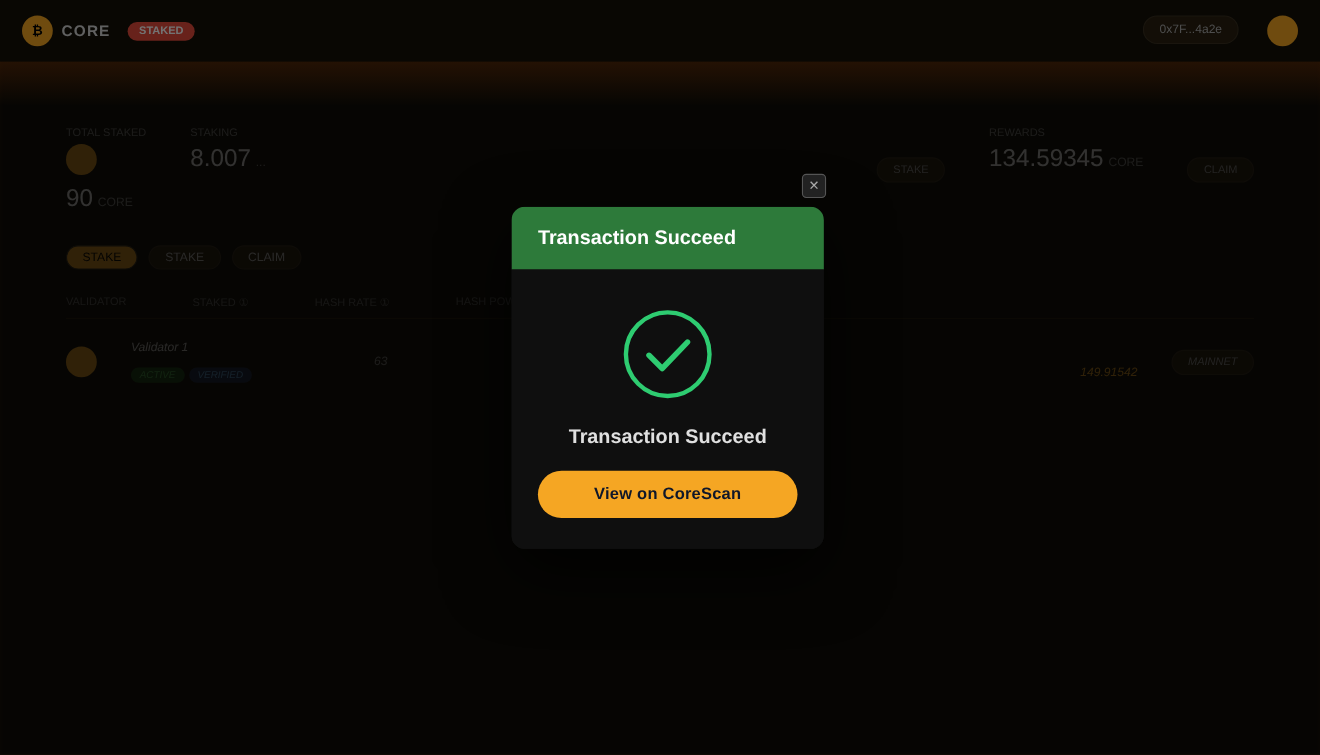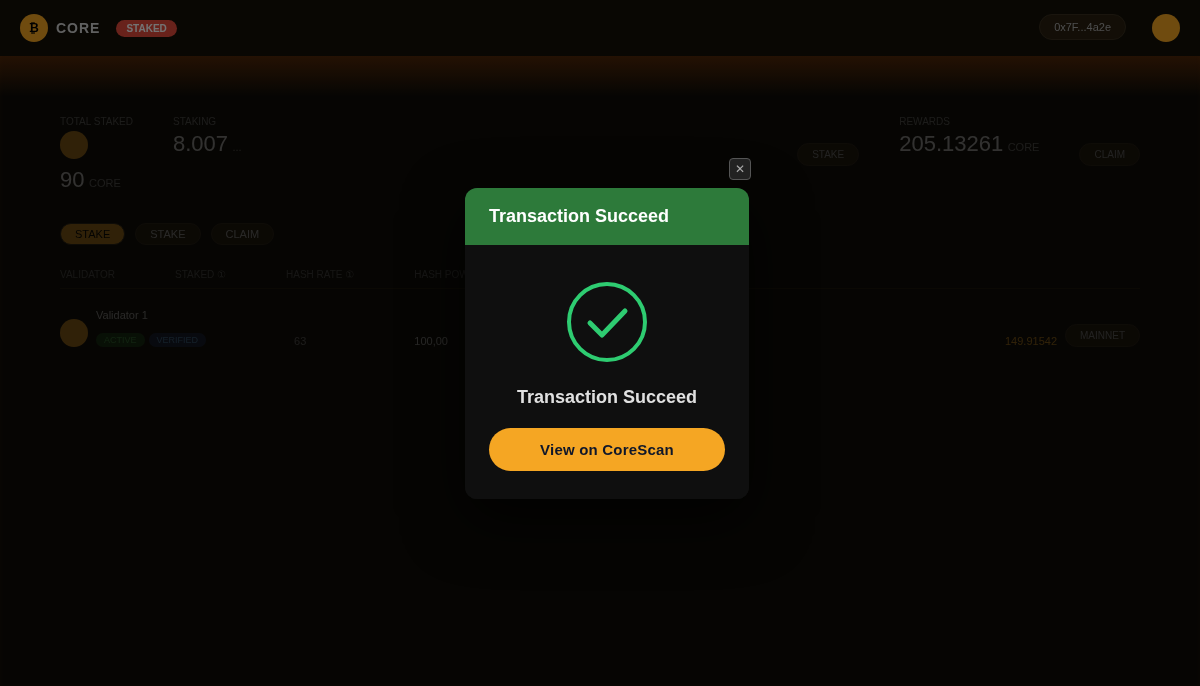--- a/index.html
+++ b/index.html
@@ -193,23 +193,24 @@
     }
 
     .th {
       color: #666;
       font-size: 10px;
       text-transform: uppercase;
     }
 
     .table-row-item {
       display: flex;
-      align-items: flex-end;
-      gap: 8px;
+      align-items: center;
+      gap: 31px;
       padding: 10px 0;
+      font-style: italic;
     }
 
     .row-avatar {
       width: 28px;
       height: 28px;
       border-radius: 50%;
       background: #f5a623;
     }
 
     .row-name {
@@ -383,21 +384,21 @@
         <span class="stat-value">8.007</span>
         <span class="stat-unit">...</span>
       </div>
     </div>
     <div style="margin-left:auto; display:flex; align-items:center; gap:8px;">
       <span class="btn-small">STAKE</span>
     </div>
     <div class="stat-item">
       <span class="stat-label">REWARDS</span>
       <div>
-        <span class="stat-value">205.13261</span>
+        <span class="stat-value">134.59345</span>
         <span class="stat-unit">CORE</span>
       </div>
     </div>
     <div style="display:flex; align-items:center;">
       <span class="btn-small">CLAIM</span>
     </div>
   </div>
 
   <div class="tabs-row">
     <span class="tab-btn active">STAKE</span>

